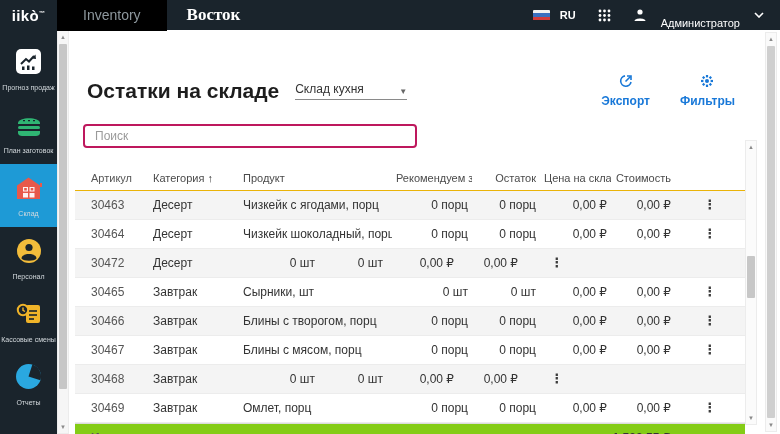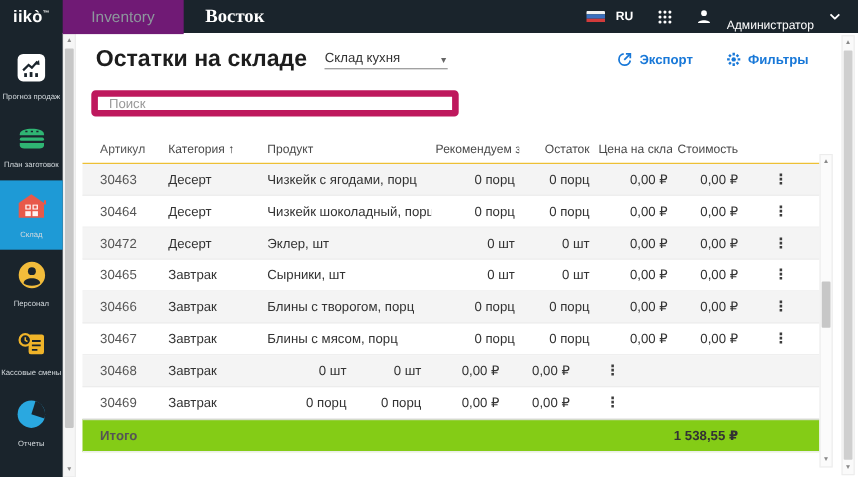--- a/index.html
+++ b/index.html
@@ -8,21 +8,21 @@
     font-family:"Liberation Sans","DejaVu Sans",sans-serif;
     background:#fff; position:relative; color:#333;
   }
   
   .topbar {
     position:absolute; left:0; top:0; right:0; height:30px;
     background:#1a242c; display:flex; align-items:center; color:#fff; z-index:5;
   }
   .logo { width:57px; text-align:center; font-weight:bold; font-size:15px; letter-spacing:.3px; }
   .logo sup { font-size:6px; }
-  .app-panel { background:#701a75; height:30px; display:flex; align-items:center; padding:16px 26px; color:#8d979d; font-size:14px; }
+  .app-panel { background:#000000; height:30px; display:flex; align-items:center; padding:16px 26px; color:#8d979d; font-size:14px; }
   .org { margin-left:20px; font-size:17px; font-weight:bold;font-family:Liberation Serif, serif; }
   .topbar-right { margin-left:auto; display:flex; align-items:center; gap:10px; padding-right:16px; font-size:11px; }
   .flag { width:17px; height:11px; border-radius:1px; overflow:hidden; display:inline-block; }
   .flag div { height:33.3%; }
   .flag .w { background:#f1f1f1; } .flag .b { background:#3a6fbf; } .flag .r { background:#d23b3b; }
   .lang { font-weight:bold; margin-right:0; }
   .tb-icon { display:inline-flex; align-items:center; }
   .grid-gap { margin:0 12px; }
   .username { margin:16px 4px 0 4px; }
   
@@ -41,34 +41,34 @@
   .vs-left  { left:57px; top:30px; bottom:0; }
   .vs-inner { left:745px; top:140px; height:285px; background:#fbfbfb; }
   .vs-outer { right:3px; top:32px; bottom:2px; background:#fafafa; }
   .vs-arrow { position:absolute; left:0; width:100%; text-align:center; font-size:6px; color:#8a8a8a; line-height:10px; }
   .vs-up { top:1px; } .vs-down { bottom:1px; }
   .vs-thumb { position:absolute; left:1px; right:1px; background:#c7c7c7; border-radius:1px; }
   .vs-left  .vs-thumb { top:13px; height:345px; }
   .vs-inner .vs-thumb { top:115px; height:42px; }
   .vs-outer .vs-thumb { top:13px; bottom:13px; background:#cfcfcf; }
   
-  .content { position:absolute; left:69px; top:16px; width:676px; bottom:0; background:#fff; }
+  .content { position:absolute; left:69px; top:48px; width:676px; bottom:0; background:#fff; }
   .page-head { display:flex; align-items:center; margin:26px 10px 0 18px; }
   .page-title { font-size:21px; font-weight:bold; color:#1d1d1d; }
   .store-select {
     margin-left:16px; width:112px; border-bottom:1px solid #8a8a8a; font-size:12px;
     color:#333; display:flex; justify-content:space-between; align-items:flex-end;
     padding-bottom:3px; cursor:pointer;
   }
   .caret { font-size:8px; color:#666; }
   .head-actions { margin-left:auto; display:flex; gap:30px; }
-  .blue-btn { display:flex; align-items:center; gap:6px; color:#1878d8; font-size:12px; font-weight:bold; cursor:pointer; }
+  .blue-btn { display:flex; align-items:center; gap:6px; color:#1878d8; font-size:12px; font-weight:bold; cursor:pointer;flex-direction:column; }
   .search-wrap { margin:16px 0 0 14px; }
   .search-input {
-    width:334px; height:24px; border:6px solid #be185d; border-radius:4px;
+    width:334px; height:24px; border:2px solid #be185d; border-radius:4px;
     padding:0 10px; font-size:12px; color:#333; outline:none;
     font-family:"Liberation Sans","DejaVu Sans",sans-serif;
   }
   .search-input::placeholder { color:#9a9a9a; }
   
   .table { margin:18px 0 0 6px; width:670px; font-size:12px; }
   .trow { display:flex; align-items:center; height:29px; border-bottom:1px solid #ececec; }
   .thead { height:25px; font-size:11px; color:#4a4a4a; border-bottom:1px solid #eab308; }
   .tbody .trow:nth-child(odd) { background:#f4f4f4; }
   .c { padding:0 4px; white-space:nowrap; overflow:hidden; }
@@ -275,21 +275,20 @@
     <span class="c c-rec">0 порц</span>
     <span class="c c-stock">0 порц</span>
     <span class="c c-price">0,00 ₽</span>
     <span class="c c-cost">0,00 ₽</span>
     <span class="c c-menu"><span class="kebab">⋮</span></span>
   </div>
 
   <div class="trow">
     <span class="c c-sku">30472</span>
     <span class="c c-cat">Десерт</span>
-    <span class="c c-prod">Эклер, шт</span>
     <span class="c c-rec">0 шт</span>
     <span class="c c-stock">0 шт</span>
     <span class="c c-price">0,00 ₽</span>
     <span class="c c-cost">0,00 ₽</span>
     <span class="c c-menu"><span class="kebab">⋮</span></span>
   </div>
 
   <div class="trow">
     <span class="c c-sku">30465</span>
     <span class="c c-cat">Завтрак</span>
@@ -329,20 +328,21 @@
     <span class="c c-rec">0 шт</span>
     <span class="c c-stock">0 шт</span>
     <span class="c c-price">0,00 ₽</span>
     <span class="c c-cost">0,00 ₽</span>
     <span class="c c-menu"><span class="kebab">⋮</span></span>
   </div>
 
   <div class="trow">
     <span class="c c-sku">30469</span>
     <span class="c c-cat">Завтрак</span>
+    <span class="c c-prod">Омлет, порц</span>
     <span class="c c-rec">0 порц</span>
     <span class="c c-stock">0 порц</span>
     <span class="c c-price">0,00 ₽</span>
     <span class="c c-cost">0,00 ₽</span>
     <span class="c c-menu"><span class="kebab">⋮</span></span>
   </div>
 </div>
     <div class="trow tfoot">
       <span class="c c-sku">Итого</span>
       <span class="c c-total">1 538,55 ₽</span>

